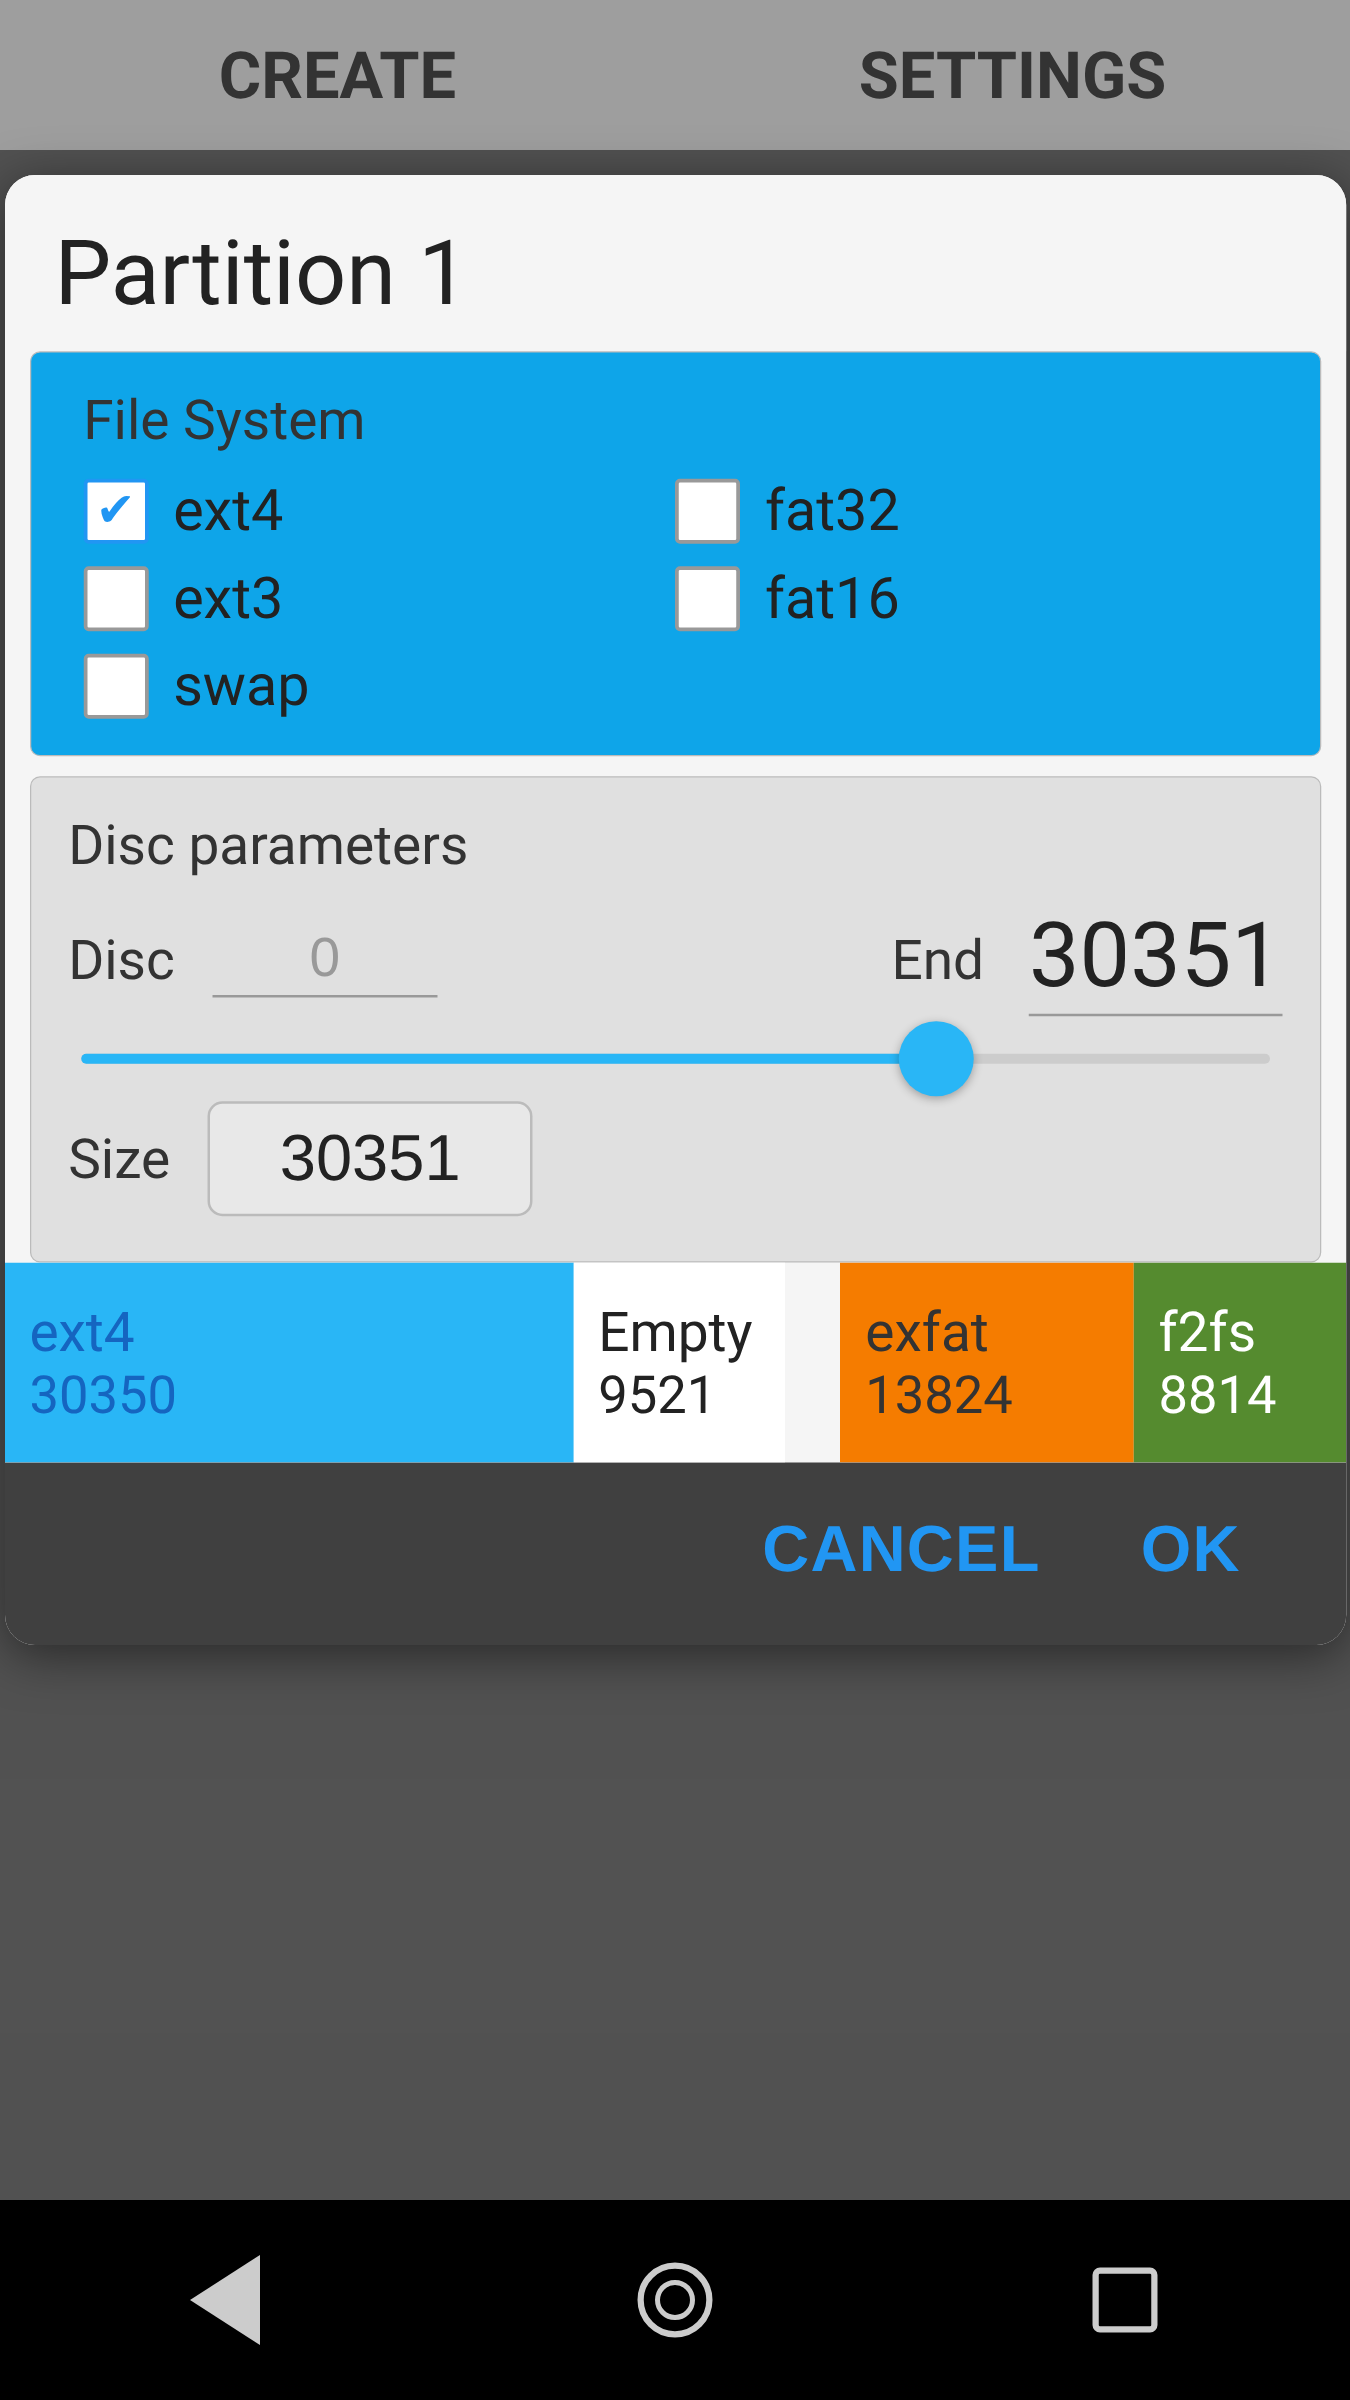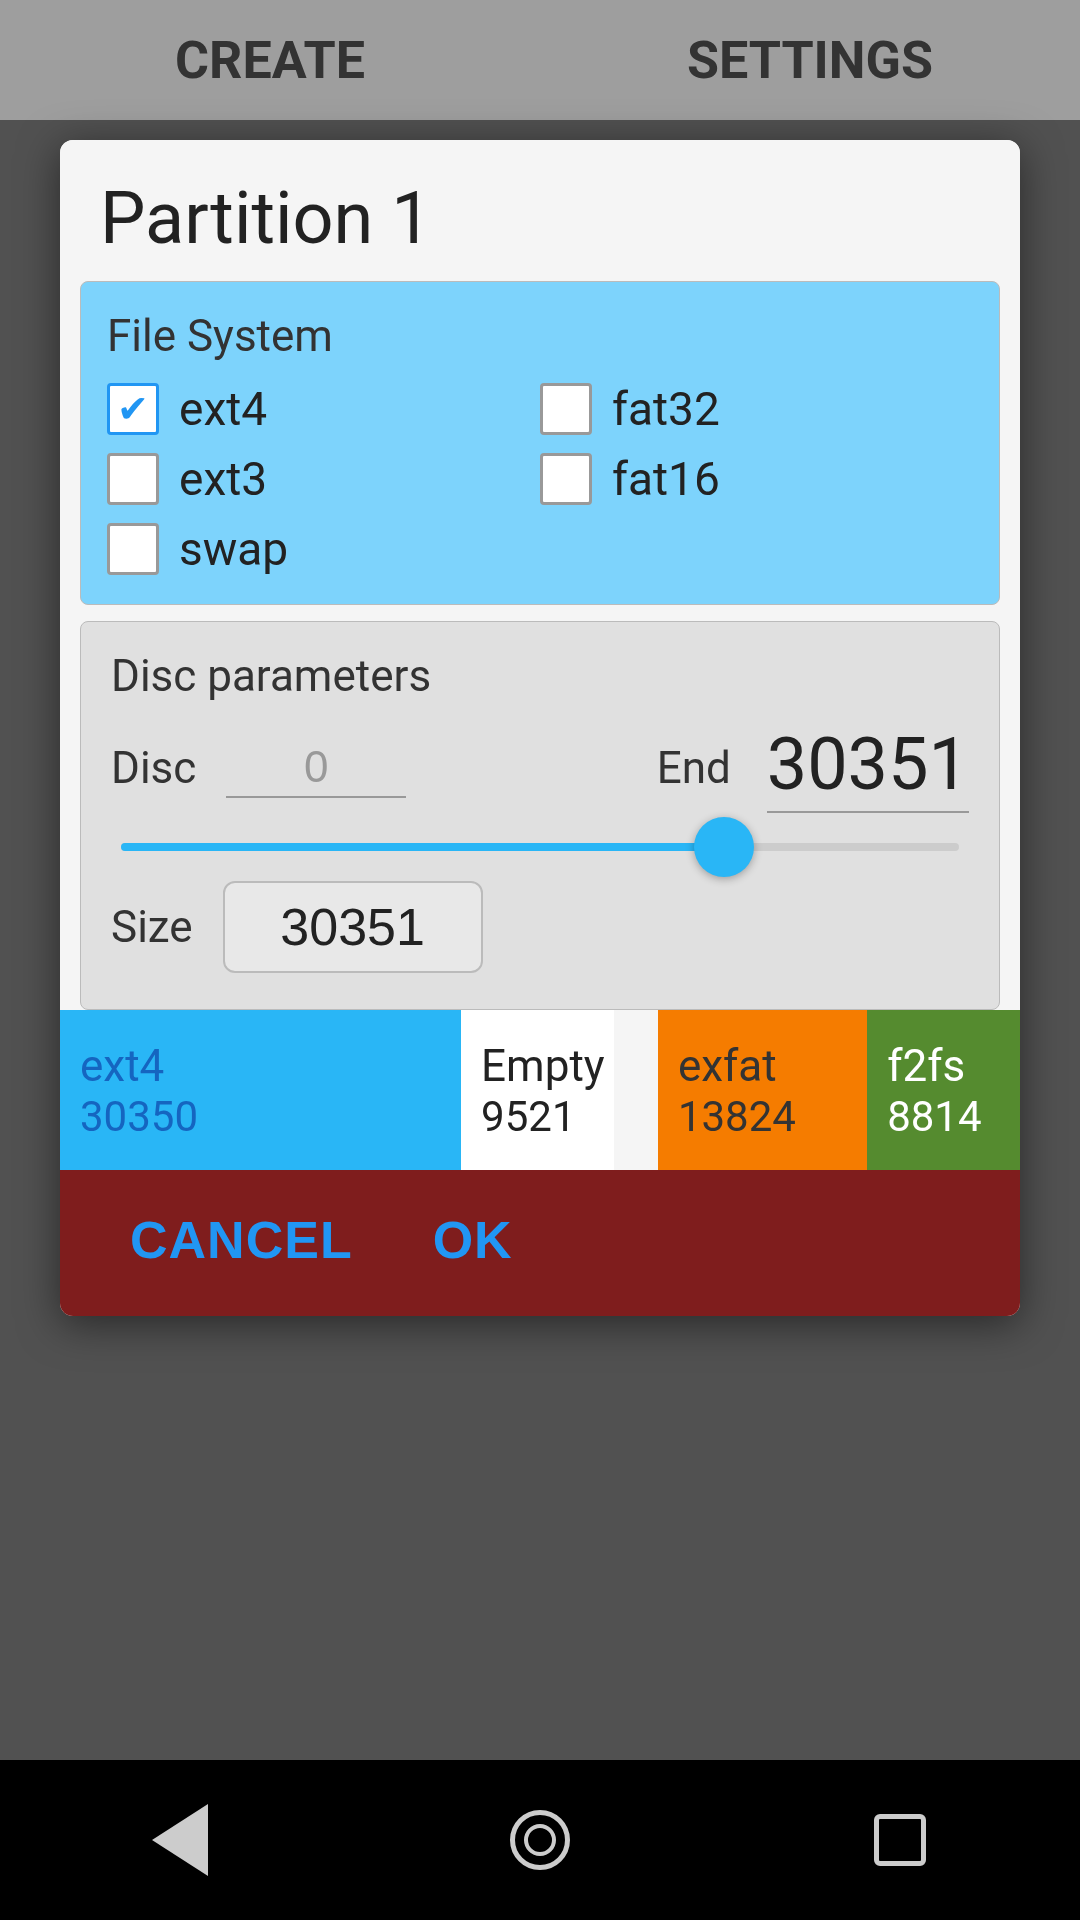--- a/index.html
+++ b/index.html
@@ -67,44 +67,44 @@
       top: 0; left: 0; right: 0; bottom: 0;
       background: rgba(0,0,0,0.4);
       display: flex;
       align-items: flex-start;
       justify-content: center;
       padding-top: 20px;
     }
 
     .modal {
       background: #f5f5f5;
-      border-radius: 13px;
-      width: 960px;
+      border-radius: 24px;
+      width: 1073px;
       overflow: hidden;
       box-shadow: 0 8px 40px rgba(0,0,0,0.5);
     }
 
     .modal-title-bar {
       background: #f5f5f5;
       padding: 36px 40px 20px 40px;
     }
 
     .modal-title {
       font-size: 72px;
       font-weight: 400;
       color: #222;
     }
 
     
     .section {
-      background: #7dd3fc;
+      background: #0ea5e9;
       border: 1px solid #bbb;
       margin: 0 20px;
       border-radius: 8px;
-      padding: 28px 26px;
+      padding: 28px 42px;
     }
 
     .section-label {
       font-size: 44px;
       color: #333;
       margin-bottom: 20px;
       font-weight: 400;
     }
 
     .checkbox-grid {
@@ -262,24 +262,25 @@
       font-size: 44px;
       font-weight: 400;
     }
 
     .partition-size {
       font-size: 42px;
     }
 
     
     .modal-actions {
-      background: #7f1d1d;
-      display: flex;
+      background: #404040;
+      display: flex;
+      justify-content: flex-end;
       gap: 40px;
-      padding: 30px 50px 36px 50px;
+      padding: 30px 64px 36px 50px;
     }
 
     .action-btn {
       font-size: 52px;
       font-weight: 700;
       color: #2196F3;
       background: none;
       border: none;
       cursor: pointer;
       padding: 10px 20px;

